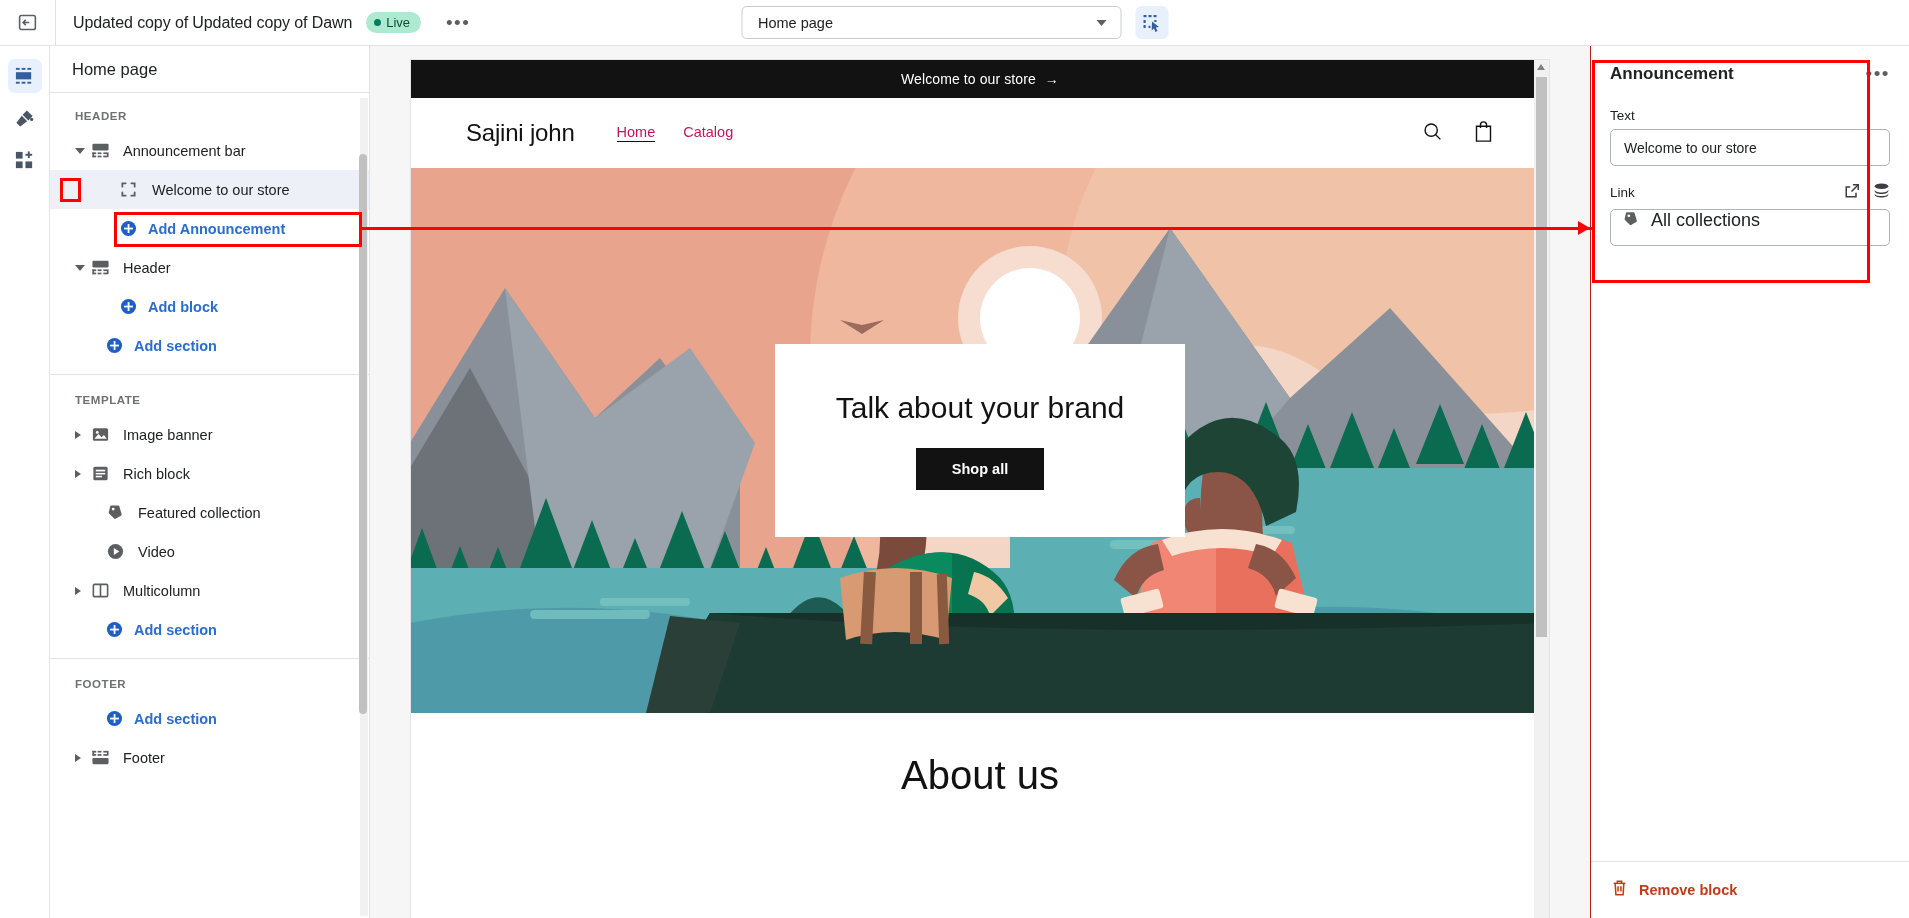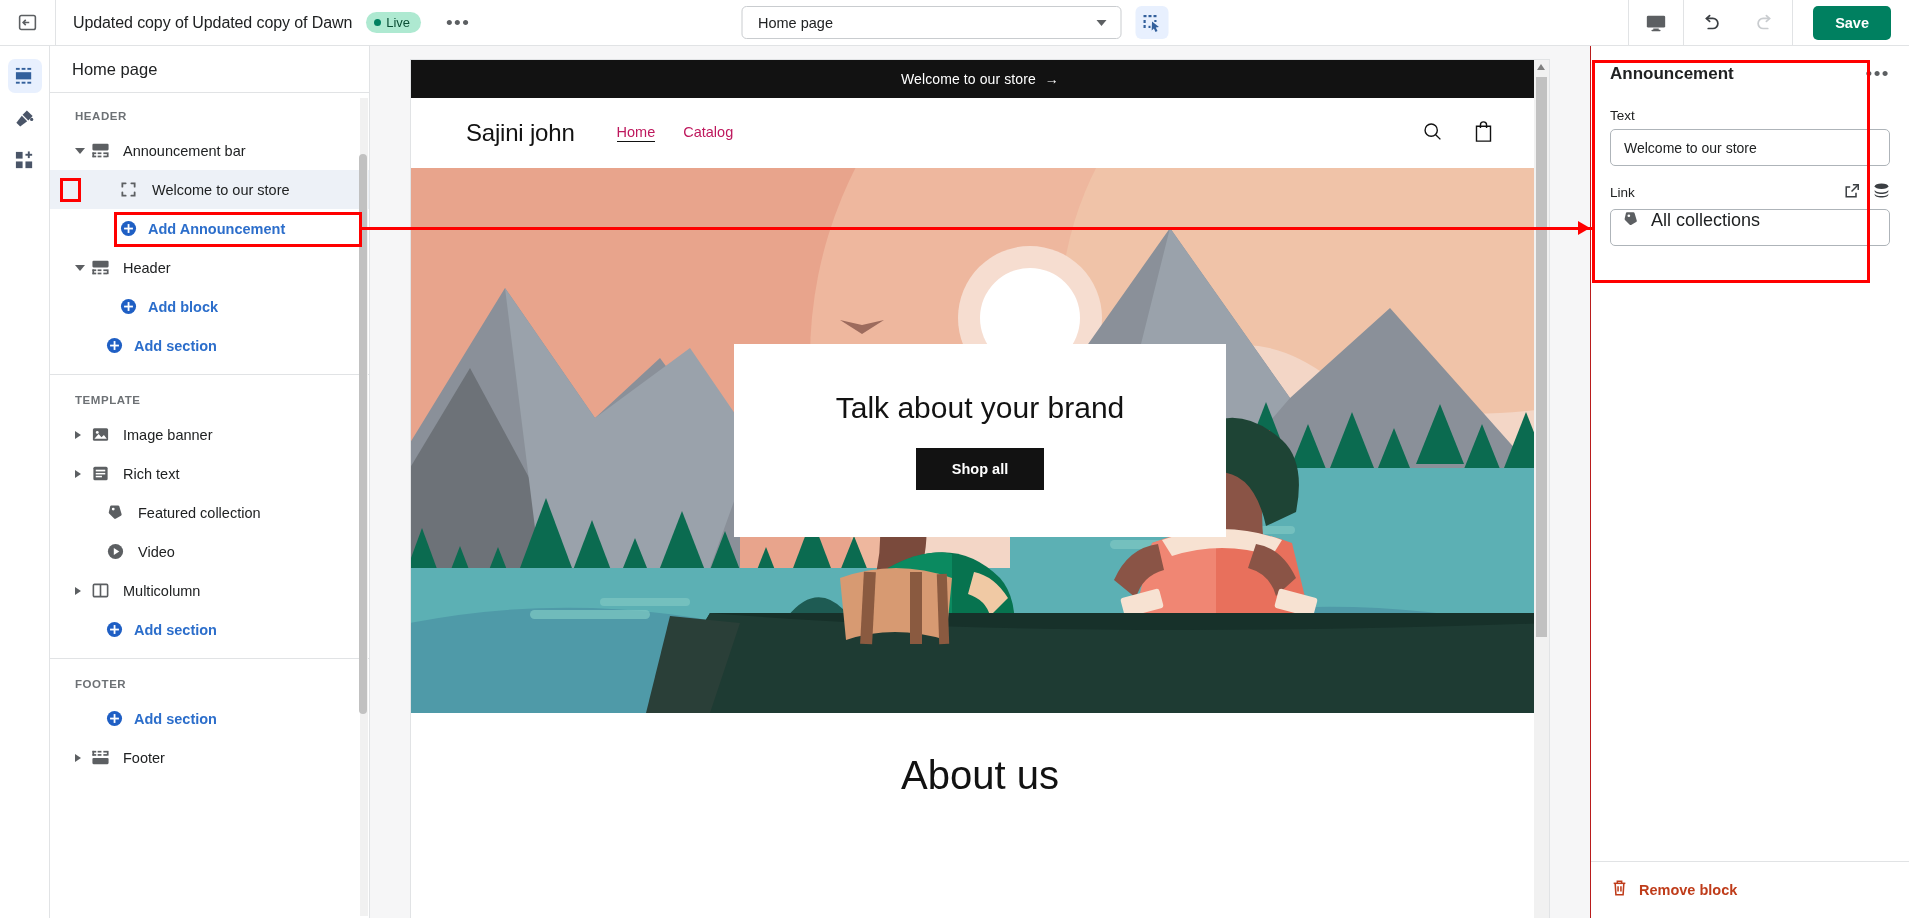--- a/index.html
+++ b/index.html
@@ -140,21 +140,21 @@
   .store-name { font-size: 24px; color: #121212; font-weight: normal; letter-spacing: -.2px; }
   .store-nav { display: flex; gap: 28px; margin-left: 42px; }
   .nav-item { font-size: 14.5px; color: #be185d; cursor: pointer; }
   .nav-item.active { border-bottom: 1px solid #121212; padding-bottom: 1px; }
   .store-actions { margin-left: auto; display: flex; gap: 30px; align-items: center; }
 
   .hero { position: relative; height: 545px; overflow: hidden; }
   .hero svg { display: block; width: 100%; height: 100%; }
   .hero-card {
     position: absolute; left: 50%; transform: translateX(-50%); top: 176px;
-    width: 492px; height: 193px; background: #fff; display: flex; flex-direction: column;
+    width: 410px; height: 193px; background: #fff; display: flex; flex-direction: column;
     align-items: center; justify-content: center; gap: 23px;
   }
   .hero-title { font-size: 30px; color: #121212; font-weight: normal; }
   .shop-btn {
     background: #121212; color: #fff; font-size: 14.5px; font-weight: bold;
     padding: 13px 36px; border: none; cursor: pointer;
   }
   .about-wrap { height: 85px; display: flex; align-items: flex-end; justify-content: center; background: #fff; }
   .about-title { font-size: 40px; color: #121212; font-weight: normal; }
 
@@ -242,45 +242,20 @@
               <rect x="2" y="7" width="2.2" height="3"></rect>
             <rect x="2" y="12" width="2.2" height="3"></rect>
               <rect x="12.8" y="7" width="2.2" height="2"></rect>
             <rect x="7" y="12.8" width="2" height="2.2"></rect>
           </g>
           <path d="M10.5 8.5 L17.5 14 L14.3 14.6 L16 18 L14 18.9 L12.4 15.5 L10.2 17.4 Z" fill="#33609c"></path>
         </svg>
       </div>
     </div>
 
-    <div class="topbar-right">
-      <div class="tb-sep"></div>
-      <div class="tb-icon">
-        <svg width="22" height="22" viewBox="0 0 24 24" fill="#5c5f62">
-          <rect x="2" y="4" width="20" height="13" rx="1.5"></rect>
-          <rect x="9" y="18" width="6" height="1.6"></rect>
-            <rect x="7" y="19.4" width="10" height="1.6" rx=".8"></rect>
-        </svg>
-      </div>
-      <div class="tb-sep"></div>
-      <div class="tb-icon">
-        <svg width="22" height="22" viewBox="0 0 24 24" fill="none" stroke="#3b3f43" stroke-width="1.9" stroke-linecap="round">
-          <path d="M8 7H14a5.5 5.5 0 0 1 0 11H9"></path>
-            <path d="M10.5 4 7 7.2l3.5 3"></path>
-        </svg>
-      </div>
-      <div class="tb-icon">
-        <svg width="22" height="22" viewBox="0 0 24 24" fill="none" stroke="#c9cccf" stroke-width="1.9" stroke-linecap="round">
-          <path d="M16 7H10a5.5 5.5 0 0 0 0 11h5"></path>
-            <path d="M13.5 4 17 7.2l-3.5 3"></path>
-        </svg>
-      </div>
-      <div class="tb-sep"></div>
-      <button class="save-btn">Save</button>
-    </div>
   </div>
 
   <div class="body-row">
 
     <div class="rail">
       <div class="rail-btn active">
         <svg width="21" height="21" viewBox="0 0 22 22">
           <g fill="#33609c">
             <rect x="2" y="2" width="4" height="2"></rect>
               <rect x="8" y="2" width="4" height="2"></rect>
@@ -421,21 +396,21 @@
               <span class="ricon">
                 <svg width="19" height="19" viewBox="0 0 20 20">
                   <rect x="2.5" y="3" width="15" height="14" rx="1.6" fill="#5c5f62"></rect>
                   <g fill="#fff">
                     <rect x="5" y="6" width="10" height="1.8"></rect>
                     <rect x="5" y="9.4" width="10" height="1.6"></rect>
                     <rect x="5" y="12.4" width="6.5" height="1.6"></rect>
                   </g>
                 </svg>
               </span>
-              <span>Rich text</span>
+              <span>Rich block</span>
             </div>
             <div class="row indent1">
               <span class="ricon">
                 <svg width="19" height="19" viewBox="0 0 20 20" fill="#5c5f62">
                   <path d="M5.5 2.5h7.2c.6 0 1.1.4 1.3 1l2.4 8.2c.2.7-.1 1.4-.7 1.7l-5.6 3.2c-.5.3-1.1.2-1.5-.2L3.3 11c-.4-.4-.5-1-.3-1.5l1.4-6.2c.1-.5.6-.8 1.1-.8z"></path>
                   <circle cx="7.6" cy="6.4" r="1.5" fill="#fff"></circle>
                 </svg>
               </span>
               <span>Featured collection</span>
             </div>

